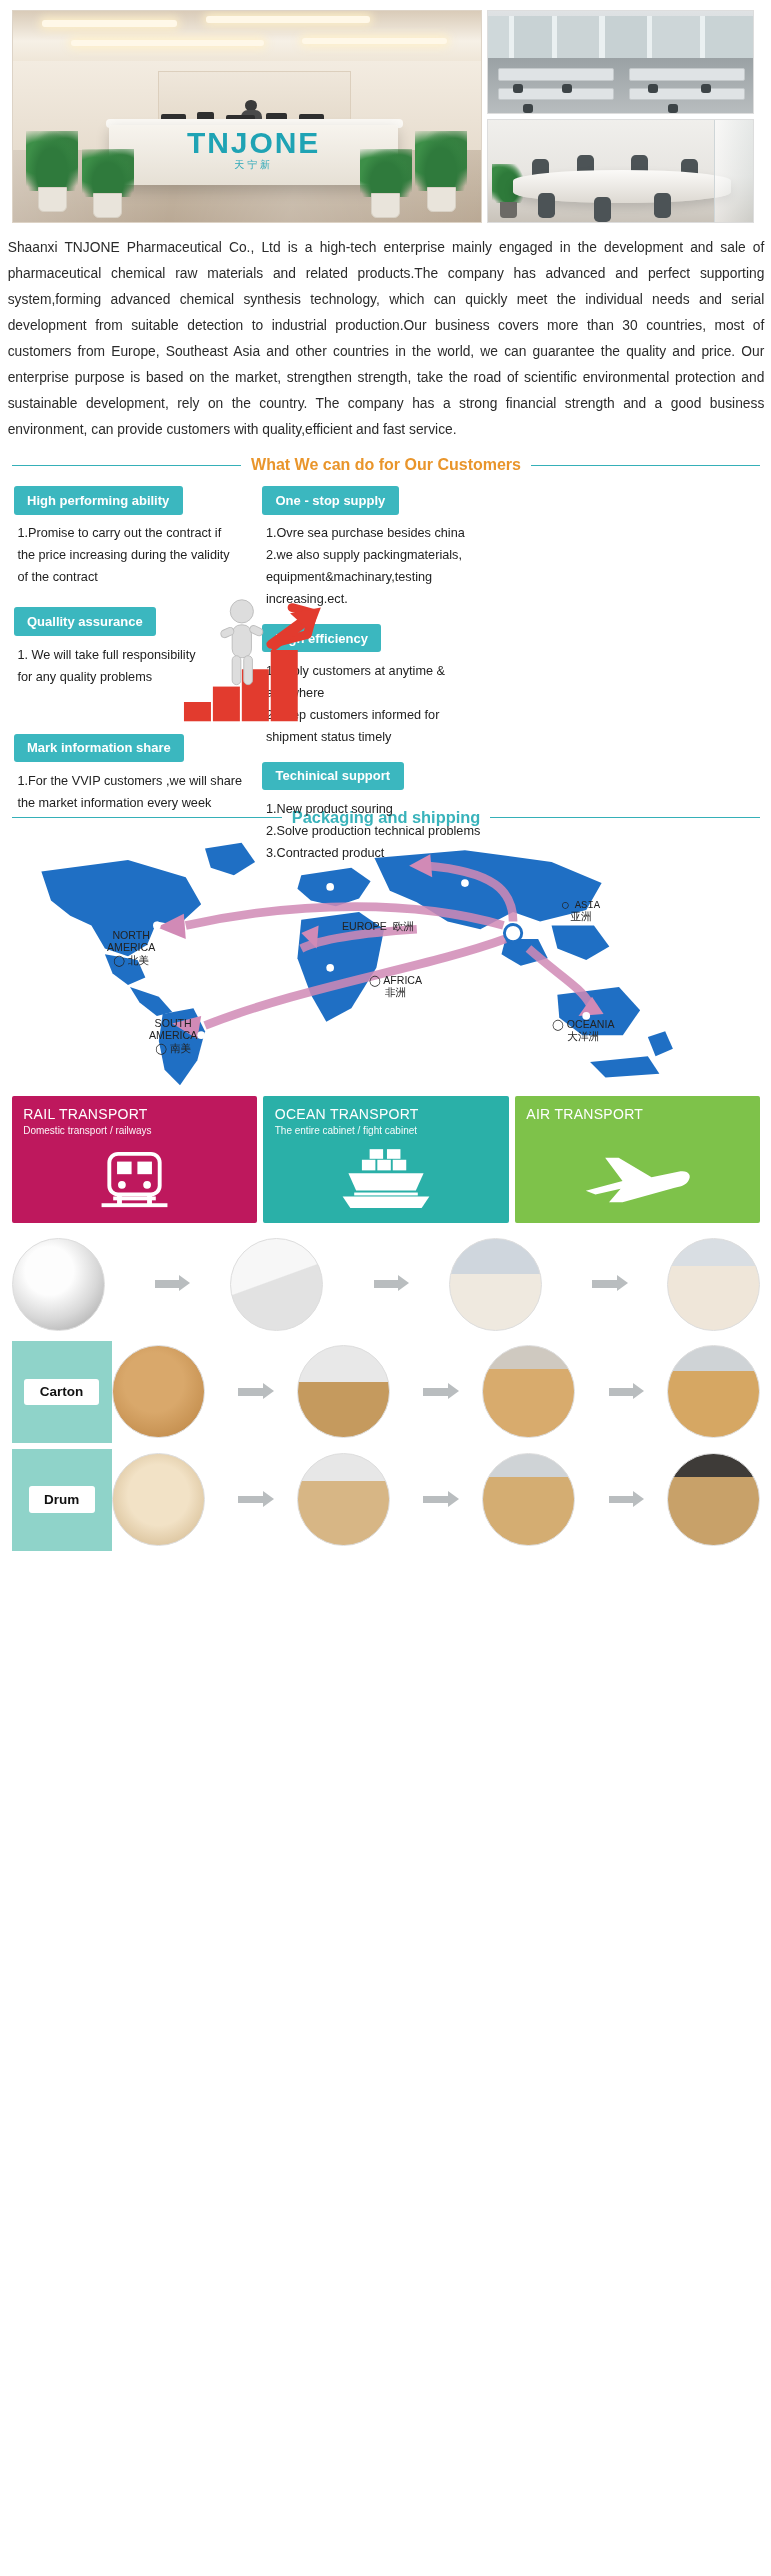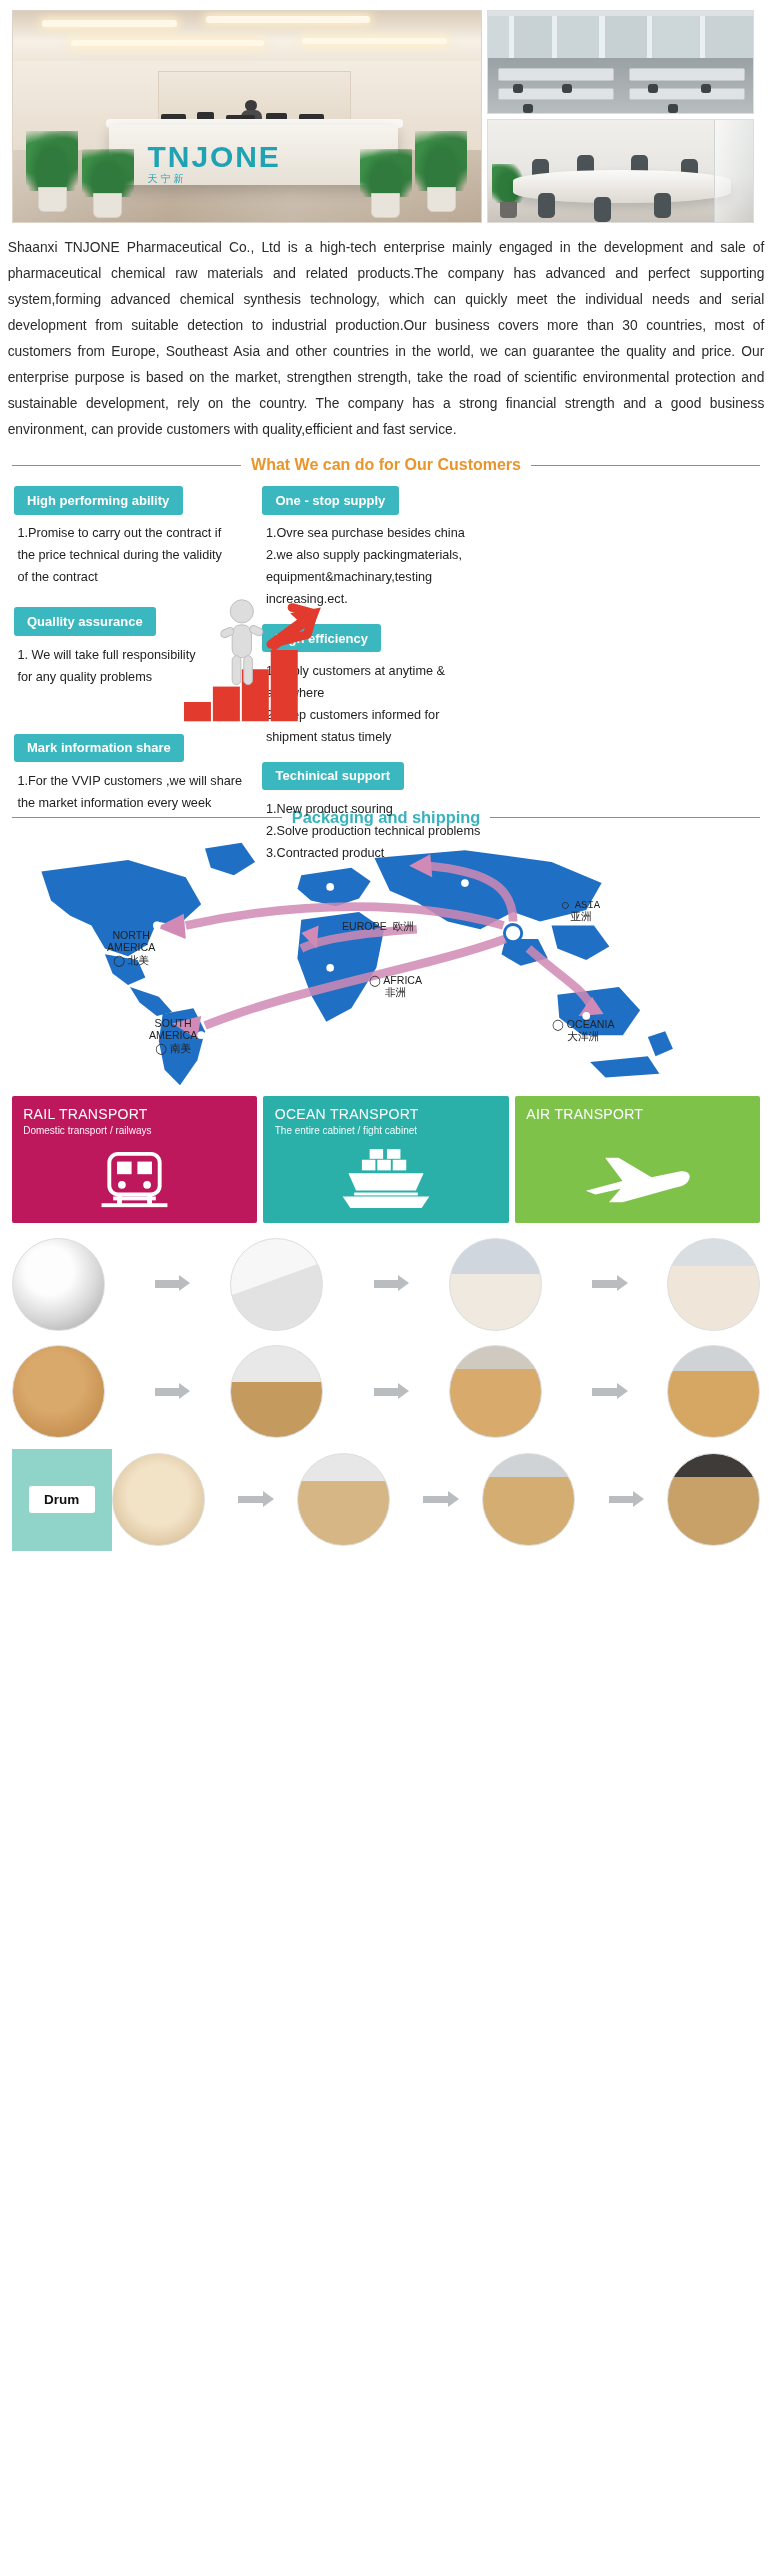--- a/index.html
+++ b/index.html
@@ -56,22 +56,22 @@
     position:absolute; left:96px; top:114px; width:289px; height:60px;
     background: linear-gradient(#f7f4ee, #e6e0d5);
     border-radius: 2.9px;
     box-shadow: 0 5.8px 13.5px rgba(0,0,0,.18);
   }
   .desk-top {
     position:absolute; left:93px; top:108px; width:297px; height:9.6px;
     background:#fbf9f5; border-radius:3.9px;
   }
   .logo-box {
-    position:absolute; left:135px; top:130px; width:212px; height:46px;
-    color:#1a9fb0;
+    position:absolute; left:135px; top:116px; width:212px; height:46px;
+    text-align:center; color:#1a9fb0;
   }
   .logo-main {
     font-size: 30px; font-weight: bold; letter-spacing: 1.9px; line-height: 31px;
     color:#1fa3b4;
   }
   .logo-sub { font-size: 10px; color:#2aa7b8; letter-spacing:2.9px; }
   .plant {
     position:absolute; bottom:9.6px; width:52px; height:81px;
   }
   .plant .pot {
@@ -329,21 +329,21 @@
     <span class="title">What We can do for Our Customers</span>
     <span class="rule"></span>
   </div>
 
   <div class="services">
 
     <div class="svc-left">
       <div class="svc-block">
         <div class="chip">High performing ability</div>
         <div class="svc-text">1.Promise to carry out the contract if</div>
-        <div class="svc-text">the price technical during the validity</div>
+        <div class="svc-text">the price increasing during the validity</div>
         <div class="svc-text">of the contract</div>
       </div>
       <div class="svc-block" style="margin-top:19px;">
         <div class="chip">Quallity assurance</div>
         <div class="svc-text">1.  We  will take full responsibility</div>
         <div class="svc-text">for any quality problems</div>
       </div>
       <div class="svc-block" style="margin-top:46px;">
         <div class="chip">Mark information share</div>
         <div class="svc-text">1.For the VVIP customers ,we will share</div>
@@ -541,20 +541,23 @@
           </div>
         <div class="pimg ph-bag3"></div>
         <div class="arr">
             <i></i>
           </div>
         <div class="pimg ph-bag4"></div>
       </div>
     </div>
 
     <div class="prow">
+      <div class="ptag">
+        <span>Carton</span>
+      </div>
       <div class="pimgs">
         <div class="pimg ph-cart1"></div>
         <div class="arr">
             <i></i>
           </div>
         <div class="pimg ph-cart2"></div>
         <div class="arr">
             <i></i>
           </div>
         <div class="pimg ph-cart3"></div>

